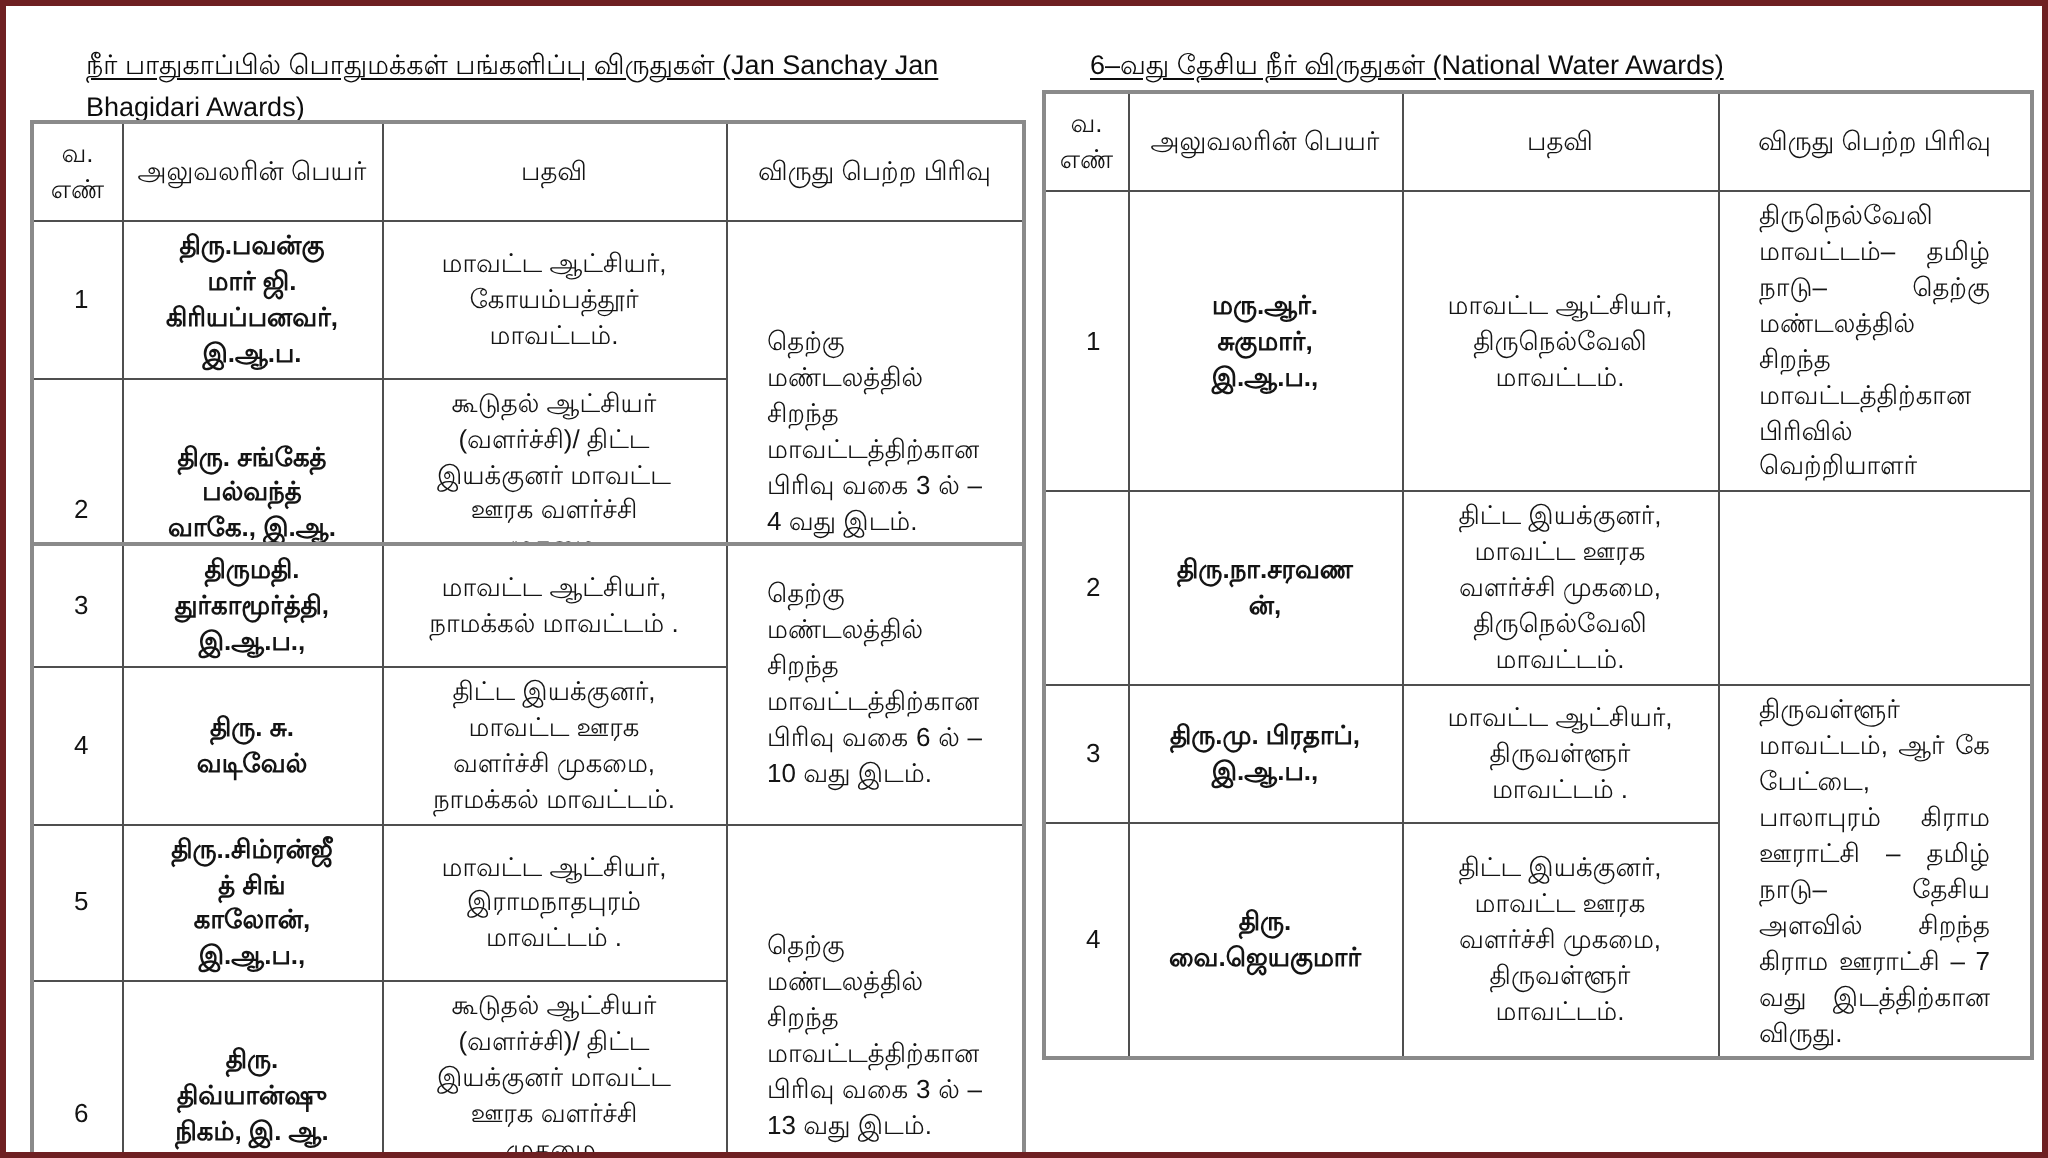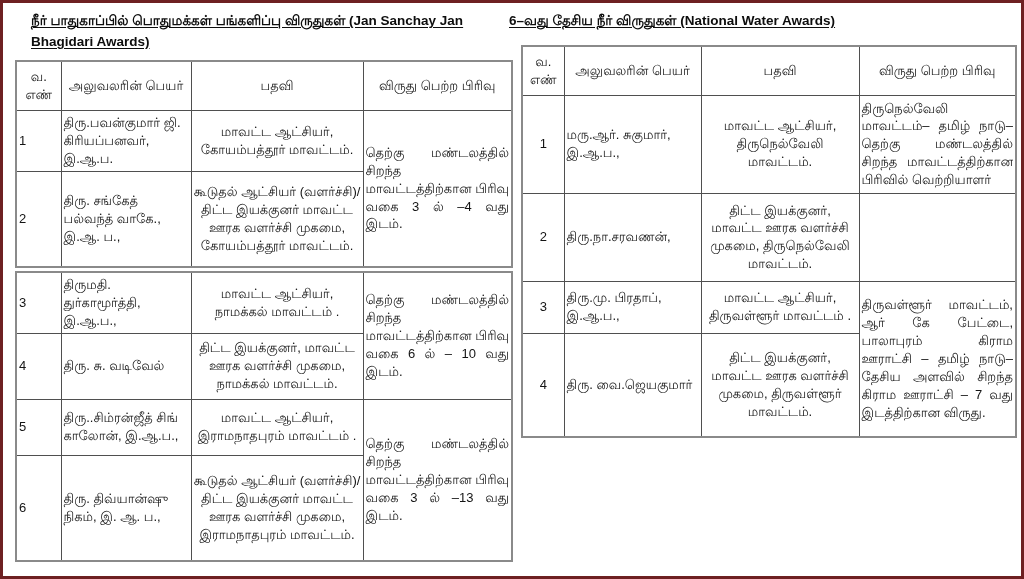--- a/index.html
+++ b/index.html
@@ -9,55 +9,55 @@
     height: 579px;
     box-sizing: border-box;
     background: #ffffff;
     border: 3px solid #6e2022;
     overflow: hidden;
     font-family: "Liberation Sans", "DejaVu Sans", sans-serif;
     color: #141414;
   }
   .title {
     position: absolute;
-    margin: 0;
+    margin: 12px;
     font-size: 13.5px;
-    font-weight: bold;
+    font-weight: normal;
     line-height: 1.55;
     text-decoration: underline;
     text-underline-offset: 2px;
     color: #0d0d0d;
   }
   #title-left  { left: 28px;  top: 8px; width: 470px; }
-  #title-right { left: 506px; top: 8px; width: 480px; }
+  #title-right { left: 530px; top: 8px; width: 480px; }
 
   table.awards {
     position: absolute;
     border-collapse: collapse;
     table-layout: fixed;
     background: #ffffff;
     border: 2px solid #8a8a8a;
   }
   table.awards th, table.awards td {
     border: 1px solid #4f4f4f;
     font-size: 13px;
     line-height: 1.38;
-    padding: 3px 2px;
+    padding: 3px 20px;
     vertical-align: middle;
     overflow: hidden;
     word-wrap: break-word;
   }
   table.awards th {
     font-weight: normal;
     text-align: center;
     padding: 6px 4px;
   }
   td.num  { text-align: left; padding-left: 9px; }
   td.cnum { text-align: center; }
-  td.name { text-align: left; }
+  td.name { text-align: center; font-weight: bold; }
   td.post { text-align: center; }
   td.award {
     text-align: justify;
     vertical-align: middle;
   }
   #table-left-a  { left: 12px;  top: 57px;  width: 496px; }
   #table-left-b  { left: 12px;  top: 268px; width: 496px; }
   #table-right   { left: 518px; top: 42px;  width: 494px; }
 </style>
 </head>

